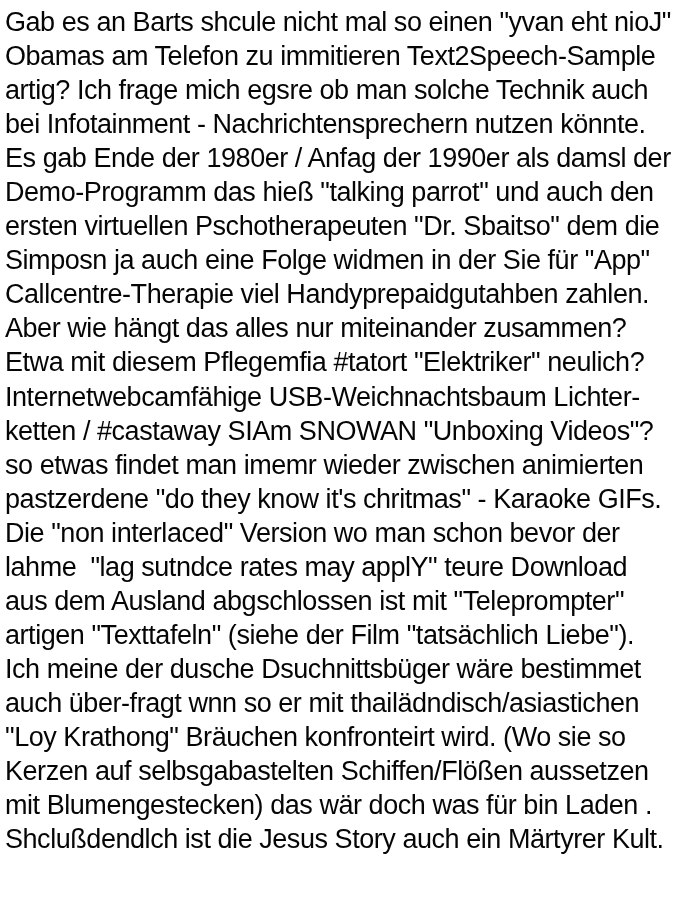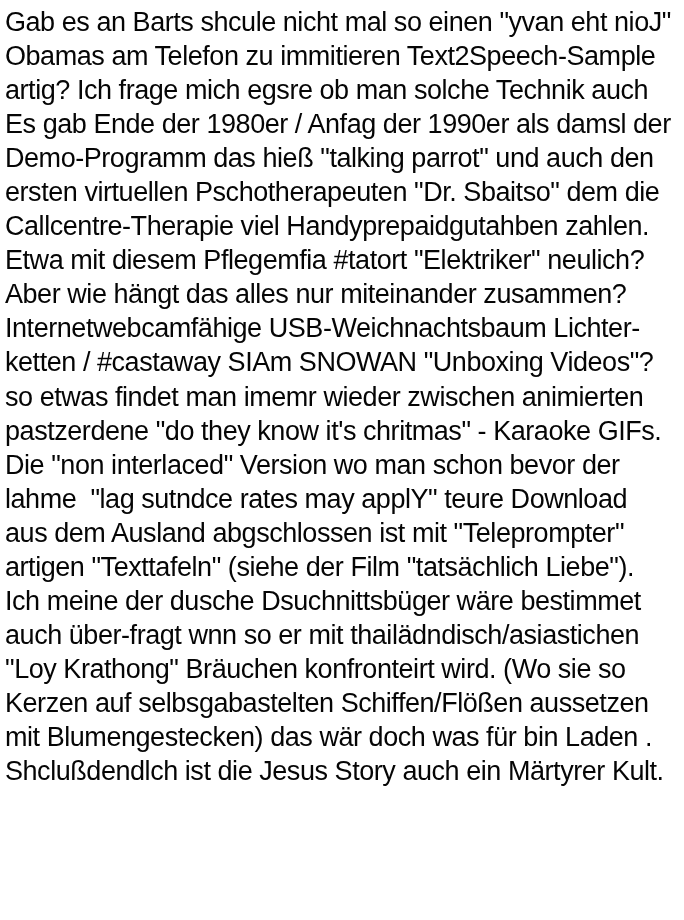--- a/index.html
+++ b/index.html
@@ -33,26 +33,28 @@
   }
 </style>
 </head>
 <body>
 
 <div class="page">
   <div class="text-body">
       <div class="text-line">Gab es an Barts shcule nicht mal so einen "yvan eht nioJ"</div>
       <div class="text-line">Obamas am Telefon zu immitieren Text2Speech-Sample</div>
       <div class="text-line">artig? Ich frage mich egsre ob man solche Technik auch</div>
+      <div class="text-line">bei Infotainment - Nachrichtensprechern nutzen könnte.</div>
       <div class="text-line">Es gab Ende der 1980er / Anfag der 1990er als damsl der</div>
       <div class="text-line">Demo-Programm das hieß "talking parrot" und auch den</div>
       <div class="text-line">ersten virtuellen Pschotherapeuten "Dr. Sbaitso" dem die</div>
+      <div class="text-line">Simposn ja auch eine Folge widmen in der Sie für "App"</div>
       <div class="text-line">Callcentre-Therapie viel Handyprepaidgutahben zahlen.</div>
+      <div class="text-line">Aber wie hängt das alles nur miteinander zusammen?</div>
       <div class="text-line">Etwa mit diesem Pflegemfia #tatort "Elektriker" neulich?</div>
-      <div class="text-line">Aber wie hängt das alles nur miteinander zusammen?</div>
       <div class="text-line">Internetwebcamfähige USB-Weichnachtsbaum Lichter-</div>
       <div class="text-line">ketten / #castaway SIAm SNOWAN "Unboxing Videos"?</div>
       <div class="text-line">so etwas findet man imemr wieder zwischen animierten</div>
       <div class="text-line">pastzerdene "do they know it's chritmas" - Karaoke GIFs.</div>
       <div class="text-line">Die "non interlaced" Version wo man schon bevor der</div>
       <div class="text-line">lahme  "lag sutndce rates may applY" teure Download</div>
       <div class="text-line">aus dem Ausland abgschlossen ist mit "Teleprompter"</div>
       <div class="text-line">artigen "Texttafeln" (siehe der Film "tatsächlich Liebe").</div>
       <div class="text-line">Ich meine der dusche Dsuchnittsbüger wäre bestimmet</div>
       <div class="text-line">auch über-fragt wnn so er mit thailädndisch/asiastichen</div>

